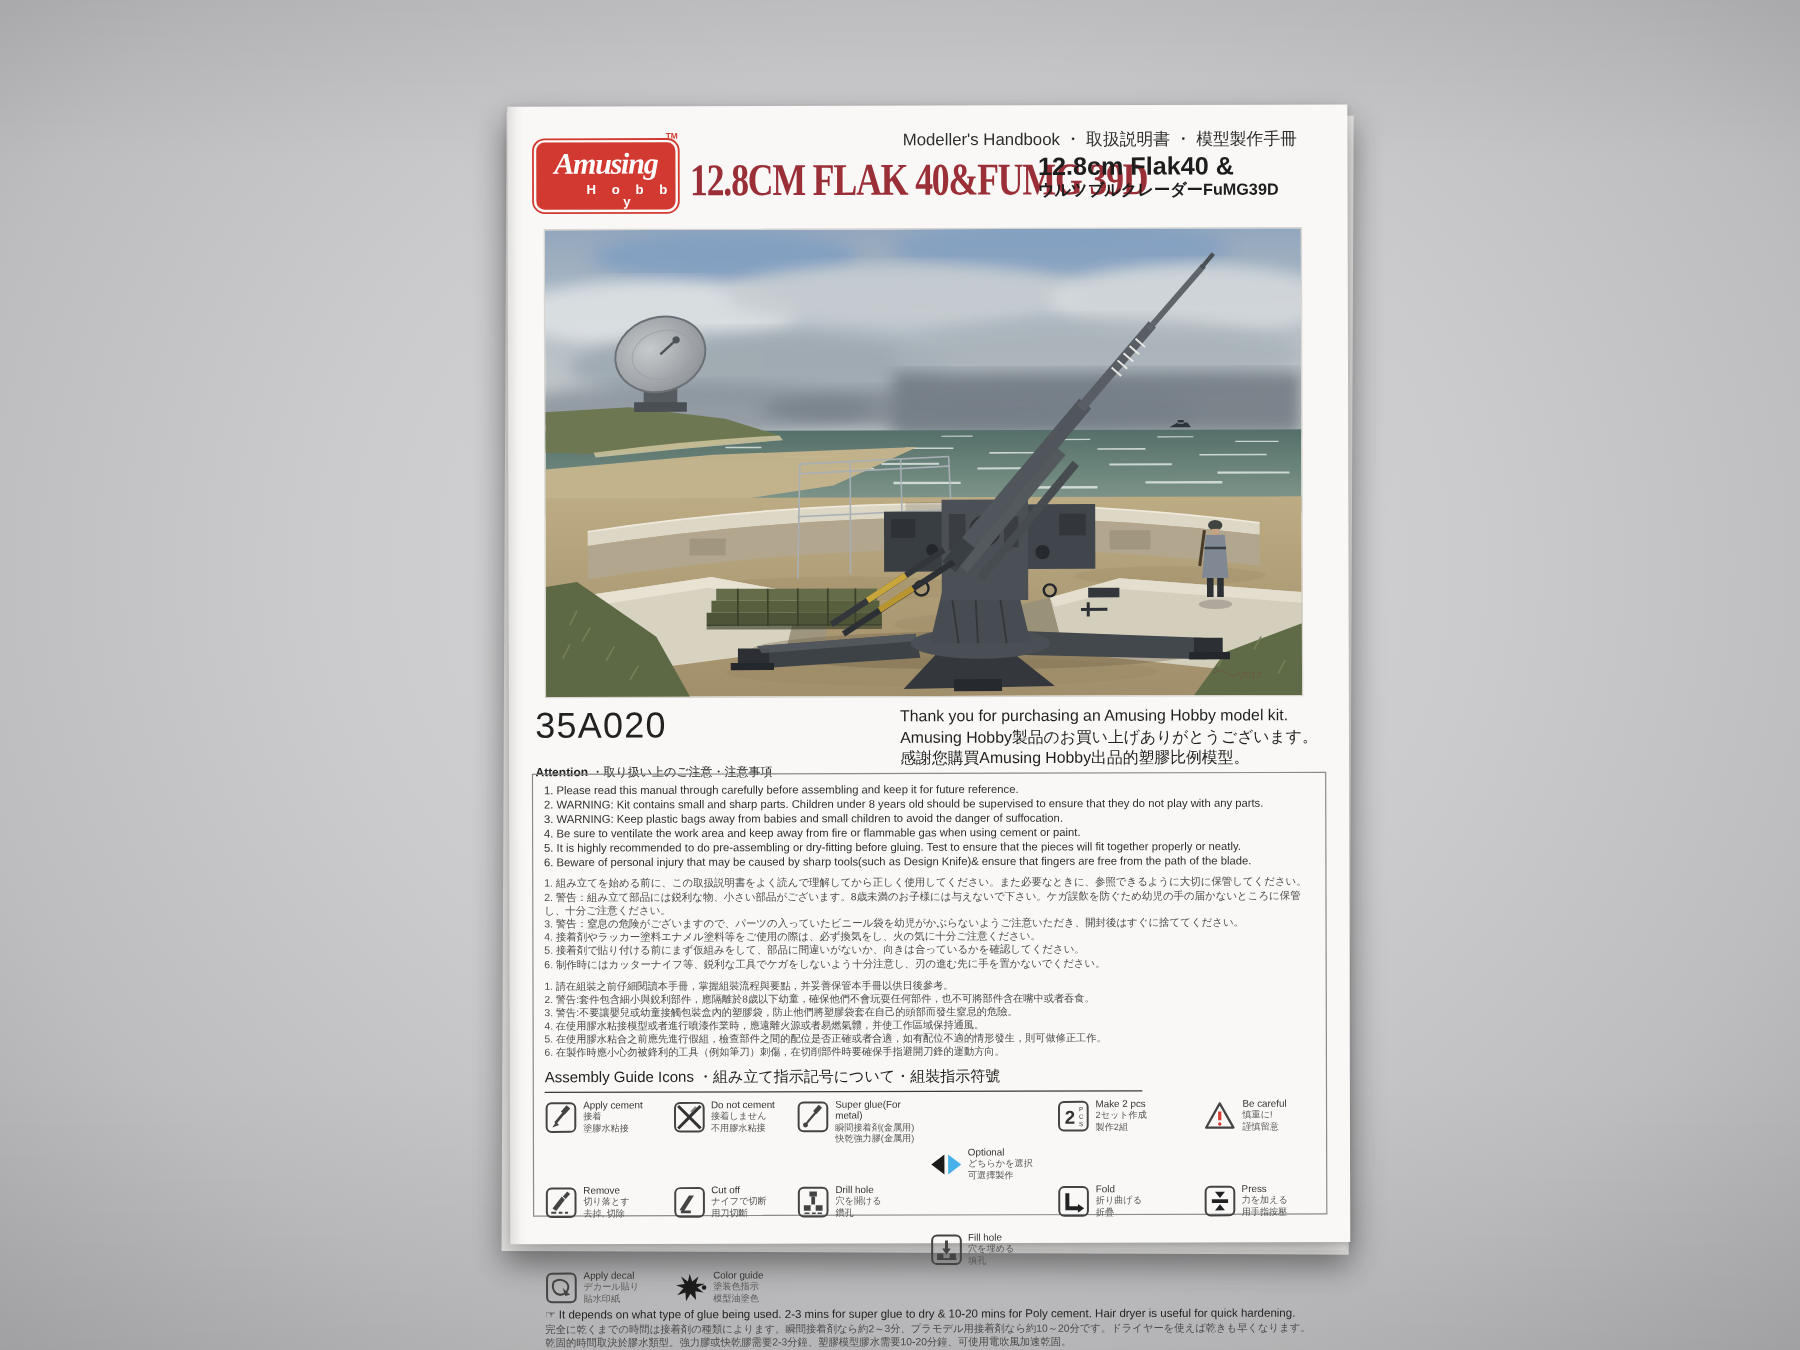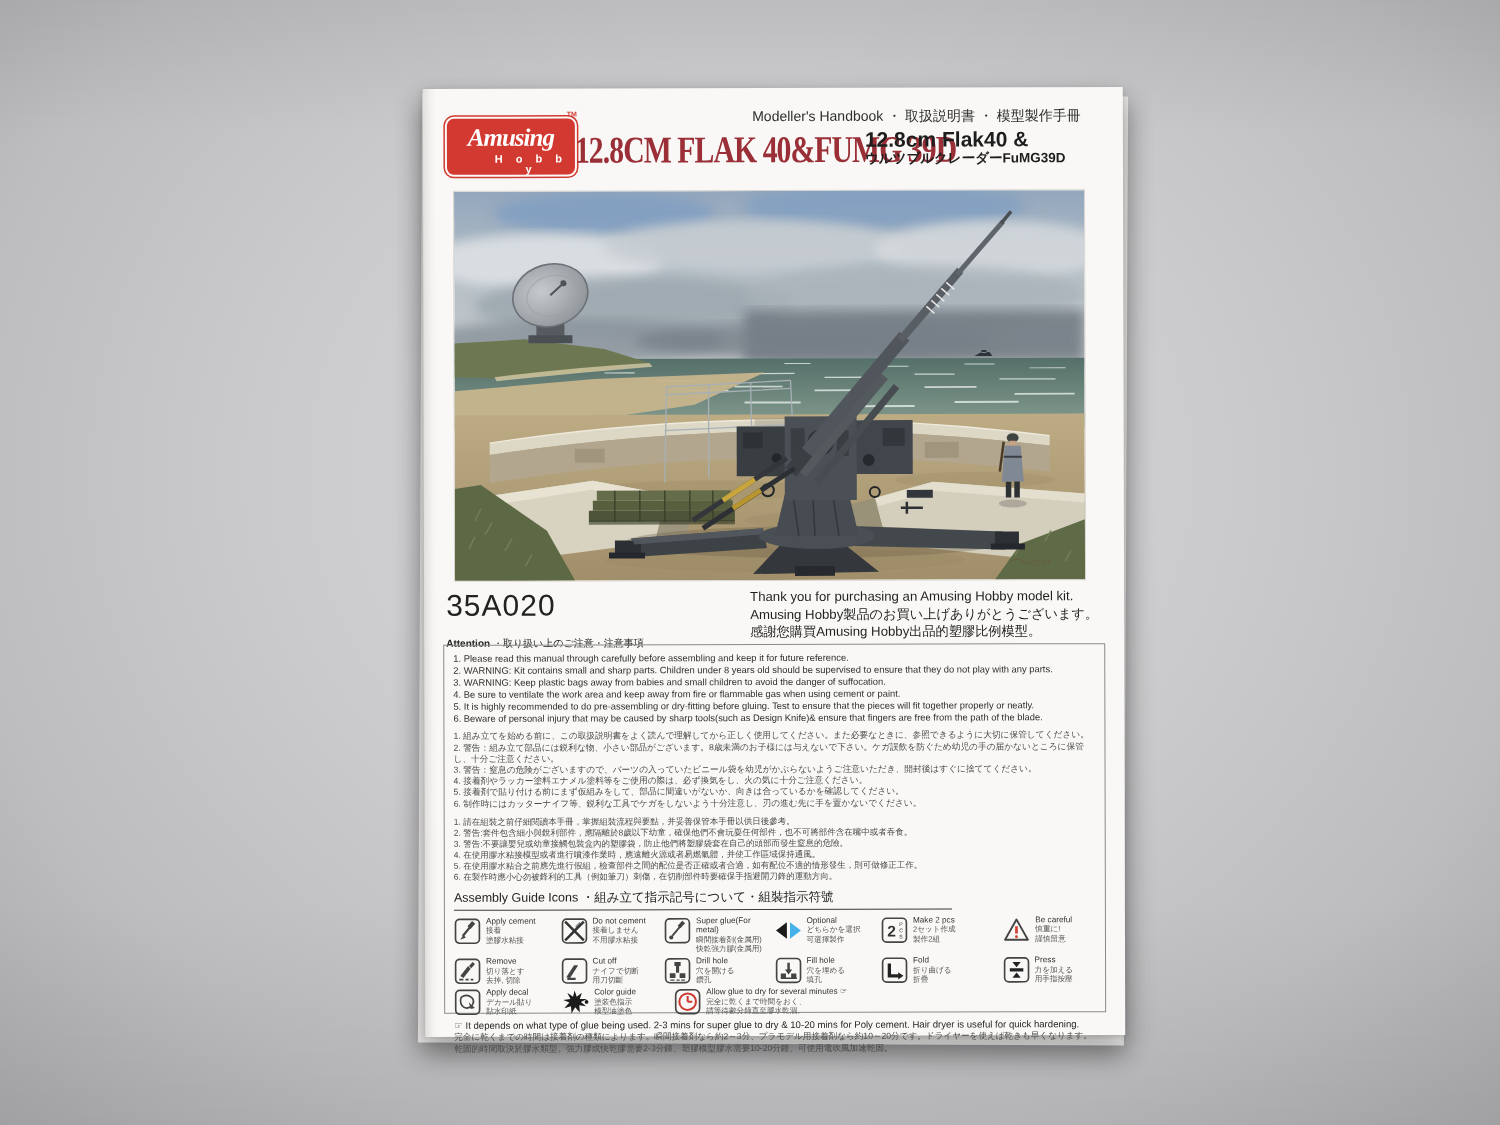--- a/index.html
+++ b/index.html
@@ -14,21 +14,21 @@
   
   .sheet-under{position:absolute;left:420px;top:95px;width:706px;height:949px;background:#e7e6e4;
     transform:rotate(.25deg);box-shadow:0 10px 24px rgba(0,0,0,.25);}
   .sheet-under2{position:absolute;left:428px;top:100px;width:694px;height:941px;background:#f0efed;transform:rotate(.1deg);}
   .sheet{position:absolute;left:424px;top:88px;width:700px;height:948px;background:#f9f8f6;
     transform:rotate(-.15deg);box-shadow:0 14px 30px rgba(0,0,0,.28), 0 2px 6px rgba(0,0,0,.15);}
   .spine{position:absolute;left:0;top:0;bottom:0;width:14px;
     background:linear-gradient(to right, rgba(0,0,0,.10), rgba(0,0,0,.02) 60%, rgba(0,0,0,0));}
   
   .hdr{position:relative;height:100px;}
-  .logo{position:absolute;left:24px;top:30px;width:128px;height:56px;background:#d23a31;border-radius:7px;
+  .logo{position:absolute;left:24px;top:30px;width:116px;height:56px;background:#d23a31;border-radius:7px;
     box-shadow:0 0 0 2px #fbfaf8, 0 0 0 3.5px #d23a31; color:#fff;text-align:center;}
   .logo .brand{font-family:"Liberation Serif", serif;font-style:italic;font-weight:bold;font-size:25px;line-height:34px;display:block;margin-top:2px;letter-spacing:-1px;}
   .logo .hobby{display:block;font-size:11px;font-weight:bold;letter-spacing:5px;line-height:10px;margin-top:-1px;padding-left:40px;}
   .logo .tm{position:absolute;right:-2px;top:-8px;font-size:7px;color:#d23a31;font-weight:bold;}
   .handbook{position:absolute;right:42px;top:20px;font-size:14px;color:#2d2d2d;}
   .title-red{position:absolute;left:152px;top:44px;font-family:"Liberation Serif", serif;font-weight:bold;
     font-size:31px;color:#9a2f37;letter-spacing:-1px;transform:scale(.96,1.22);transform-origin:left center;white-space:nowrap;}
   .title-blk{position:absolute;right:26px;top:40px;text-align:left;width:232px;}
   .title-en{font-size:21px;font-weight:bold;color:#1d1d1d;line-height:23px;}
   .title-jp{font-size:13.5px;font-weight:bold;color:#1d1d1d;line-height:16px;}
@@ -45,21 +45,21 @@
   
   .notesbox{position:absolute;left:19px;top:556px;width:662px;height:369px;border:1px solid #8a8a8a;box-sizing:border-box;
     padding:7px 9px 0 9px;}
   .nlist{margin:0 0 7px 0;}
   .nl-en div{font-size:9.4px;line-height:11.9px;color:#2e2e2e;}
   .nl-jp div{font-size:8.7px;line-height:11.2px;color:#4a4a4a;}
   .nl-cn div{font-size:8.5px;line-height:11.0px;color:#4a4a4a;}
   .asm-hd{font-size:12.5px;color:#222;padding-bottom:3px;border-bottom:1.5px solid #3a3a3a;width:498px;margin:4px 0 6px 0;}
   .igrid-row{display:flex;margin-bottom:3px;}
   .cell{display:flex;align-items:flex-start;}
-  .c1{width:108px;} .c2{width:105px;} .c3{width:112px;} .c4{width:108px;} .c5{width:100px;} .c6{width:118px;justify-content:center;} .cw{width:300px;}
+  .c1{width:108px;} .c2{width:105px;} .c3{width:112px;} .c4{width:108px;margin-top:40px;} .c5{width:100px;} .c6{width:118px;justify-content:center;} .cw{width:300px;}
   .ig{width:27px;height:27px;flex:0 0 27px;margin-right:5px;margin-top:1px;}
   .ig svg{display:block;width:27px;height:27px;}
   .lbl{display:block;}
   .lbl .en{display:block;font-size:8.2px;line-height:9.6px;color:#333;}
   .lbl .jp,.lbl .cn{display:block;font-size:7.6px;line-height:9.2px;color:#555;}
   .gfoot{margin-top:4px;}
   .gfoot .fen{font-size:9.6px;line-height:12px;color:#242424;}
   .gfoot .fjp,.gfoot .fcn{font-size:8.6px;line-height:11.4px;color:#4a4a4a;}
 </style>
 </head>
@@ -520,35 +520,20 @@
               <path d="M12,2 L14,8 L19,4 L17,10 L24,10 L18,13 L23,17 L16.5,16 L17,23 L12.5,18 L9,24 L8.5,17 L2,19 L7,13.5 L1,11 L8,10 L5,4 L10.5,8 Z" fill="#1b1b1b"></path>
               <circle cx="23.5" cy="13" r="1.8" fill="#1b1b1b"></circle>
             </svg>
           </span>
         <span class="lbl">
             <span class="en">Color guide</span>
             <span class="jp">塗装色指示</span>
             <span class="cn">模型油塗色</span>
           </span>
       </div>
-      <div class="cell cw">
-        <span class="ig">
-            <svg viewBox="0 0 26 26">
-              <rect x="1.5" y="1.5" width="23" height="23" rx="5" fill="none" stroke="#444" stroke-width="1.6"></rect>
-              <circle cx="13" cy="13" r="8" fill="none" stroke="#cc3a32" stroke-width="2"></circle>
-              <line x1="13" y1="13" x2="13" y2="7.5" stroke="#cc3a32" stroke-width="2"></line>
-              <line x1="13" y1="13" x2="17.5" y2="13" stroke="#cc3a32" stroke-width="2"></line>
-            </svg>
-          </span>
-        <span class="lbl">
-            <span class="en">Allow glue to dry for several minutes ☞</span>
-            <span class="jp">完全に乾くまで時間をおく、</span>
-            <span class="cn">請等待數分鐘直至膠水乾涸。</span>
-          </span>
-      </div>
     </div>
 
     <div class="gfoot">
       <div class="fen">☞ It depends on what type of glue being used. 2-3 mins for super glue to dry &amp; 10-20 mins for Poly cement. Hair dryer is useful for quick hardening.</div>
       <div class="fjp">完全に乾くまでの時間は接着剤の種類によります。瞬間接着剤なら約2～3分、プラモデル用接着剤なら約10～20分です。ドライヤーを使えば乾きも早くなります。</div>
       <div class="fcn">乾固的時間取決於膠水類型。強力膠或快乾膠需要2-3分鐘、塑膠模型膠水需要10-20分鐘、可使用電吹風加速乾固。</div>
     </div>
   </div>
 </div>
 

